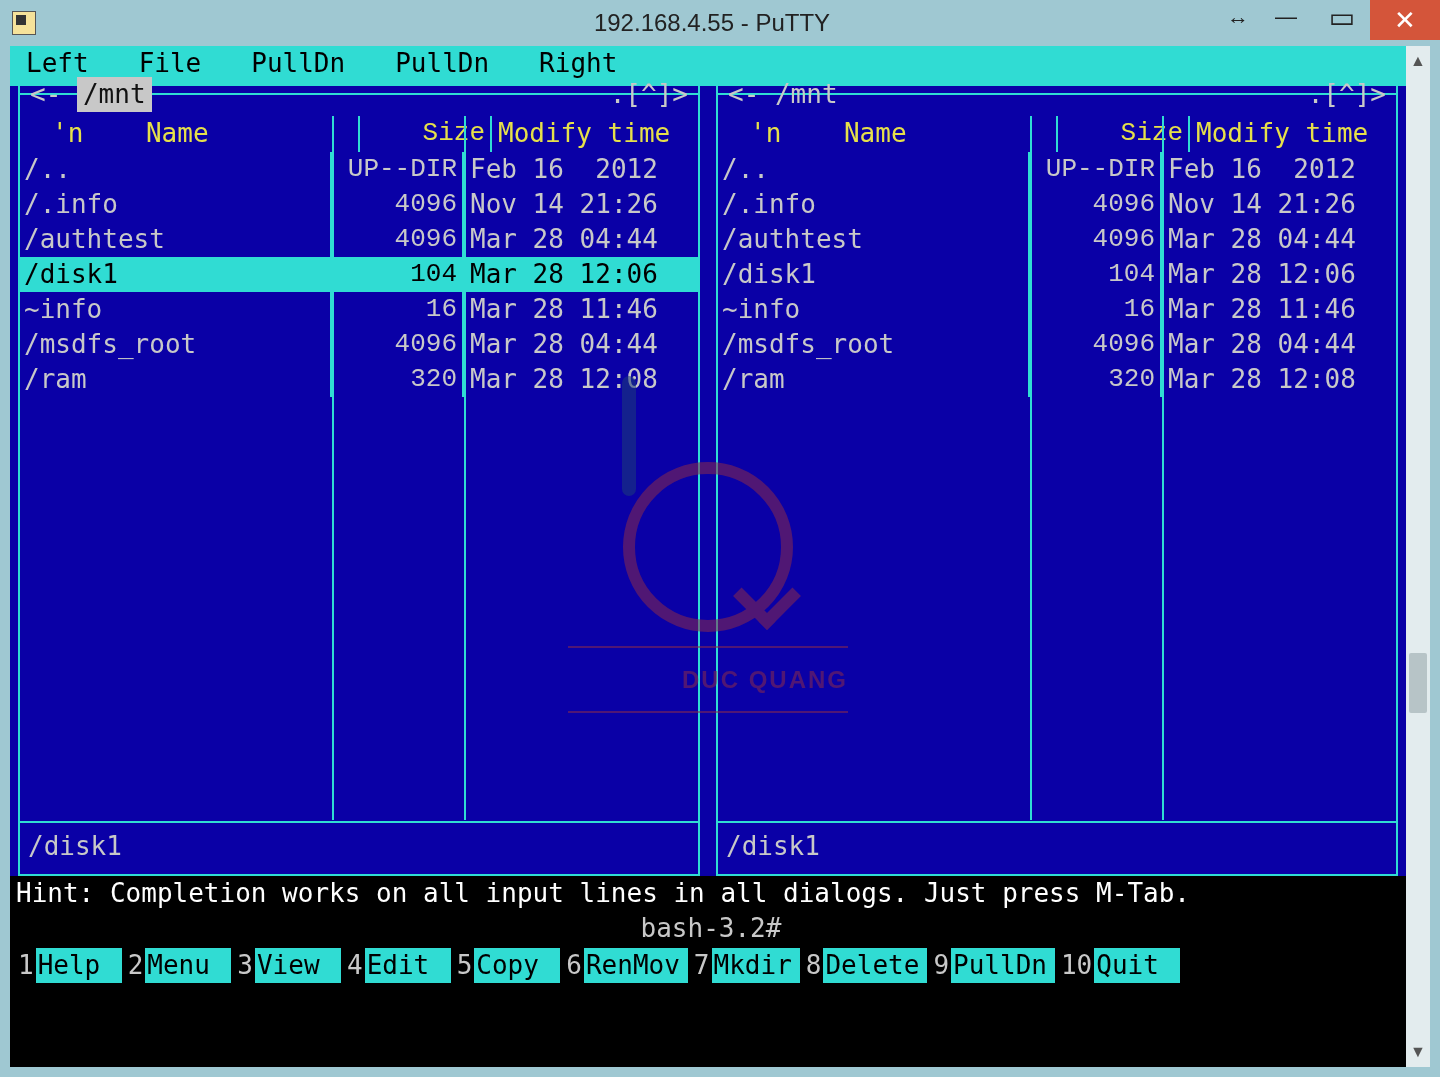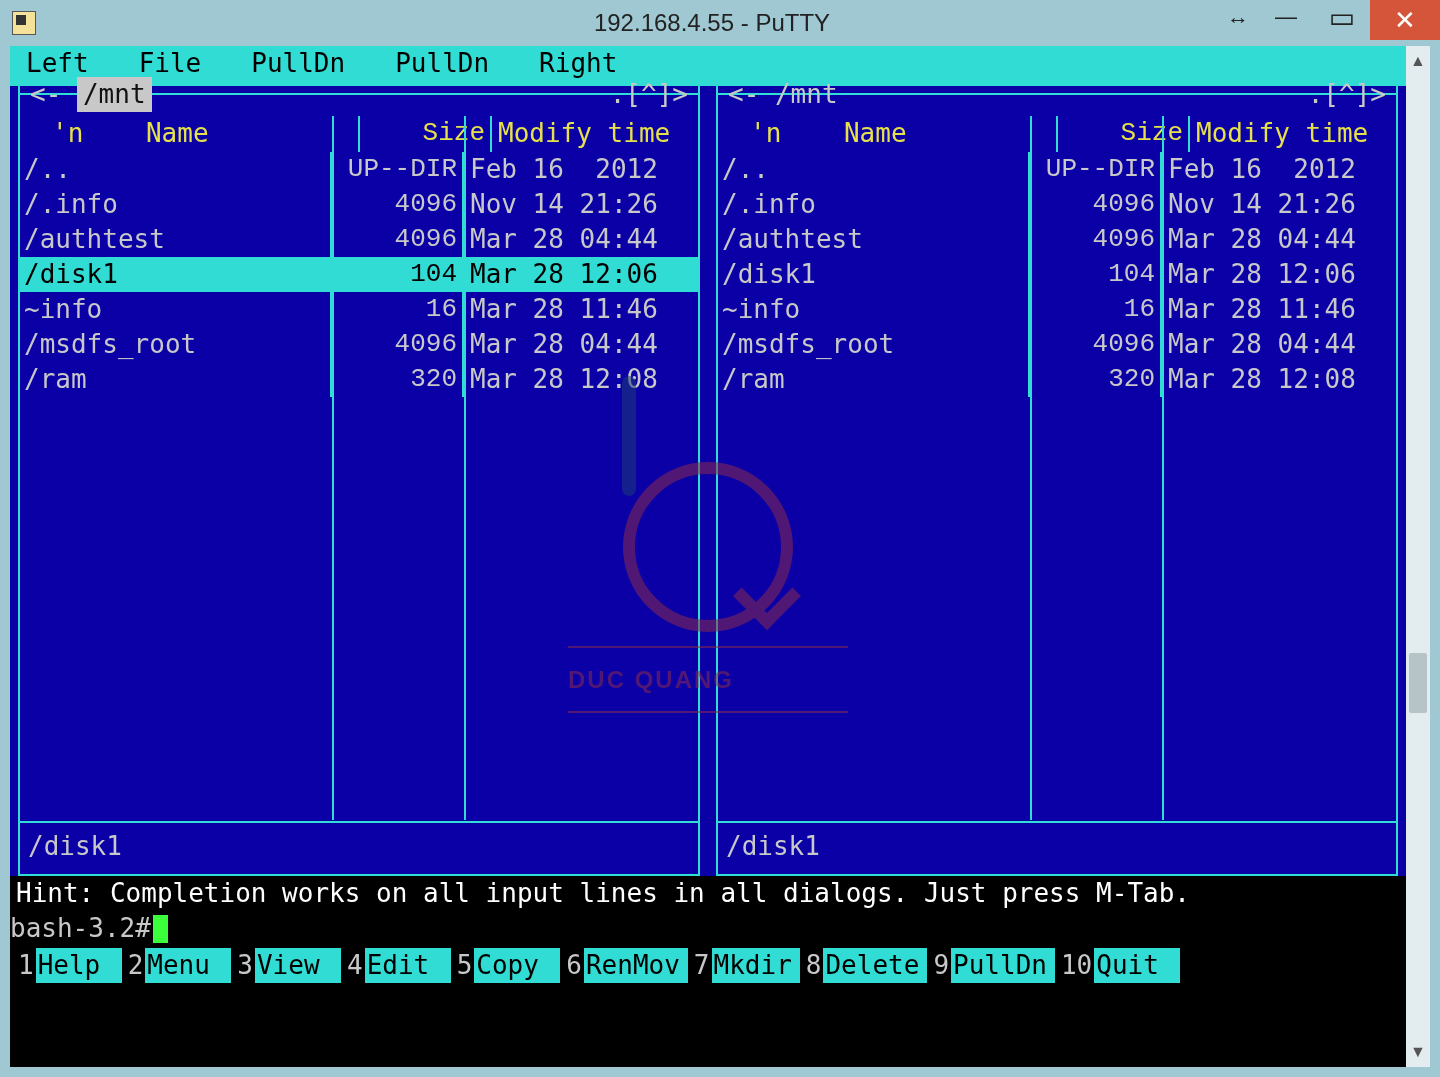--- a/index.html
+++ b/index.html
@@ -164,24 +164,26 @@
   }
 
   
   .hint {
     padding-left:6px;
     color:#ffffff;
     background:#000;
     white-space:pre;
   }
   .prompt-line {
+    padding-left:6px;
     background:#000;
     color:#c8c8c8;
     display:flex; align-items:center;
     height:35px;
+    flex-direction:column;
   }
   .cursor-block {
     display:inline-block; width:15px; height:28px; background:#3bff3b; margin-left:2px;
   }
 
   
   .fkeys {
     height:38px;
     display:flex;
     align-items:center;
@@ -190,21 +192,21 @@
   }
   .fkeys .num { color:#c8c8c8; background:#000; padding:0 2px 0 6px; }
   .fkeys .lbl { color:#000; background:#30dcd3; padding:0 8px 0 2px; display:inline-block; min-width:86px; }
 
   
   .watermark {
     position:absolute; left:50%; top:56%; transform:translate(-50%,-60%);
     width:280px; height:260px;
     pointer-events:none;
     opacity:0.55;
-    text-align:left;
+    text-align:right;
   }
   .wm-circle {
     width:170px; height:170px;
     border:12px solid #8b2a4b;
     border-radius:50%;
     margin:0 auto;
     position:relative;
   }
   .wm-circle::after{
     content:"";

